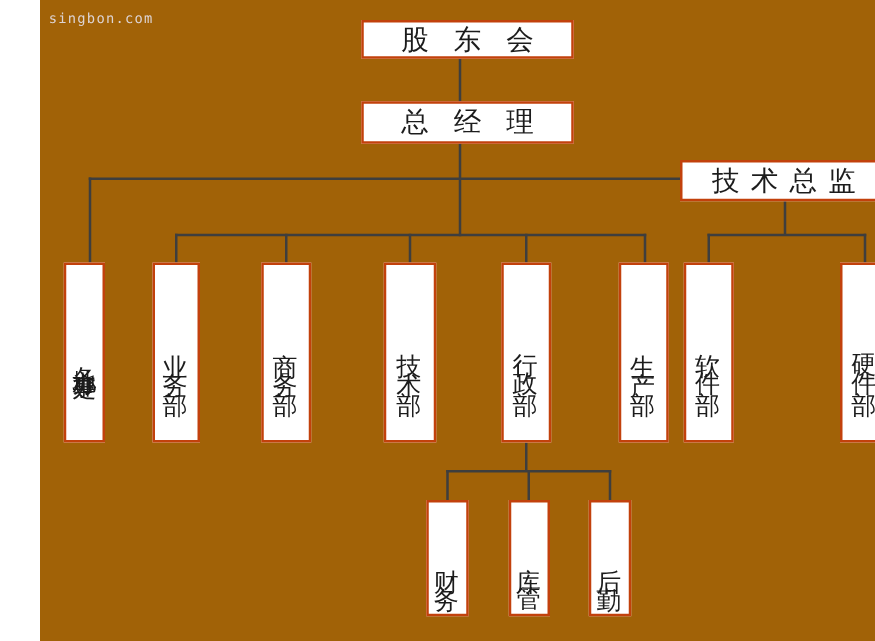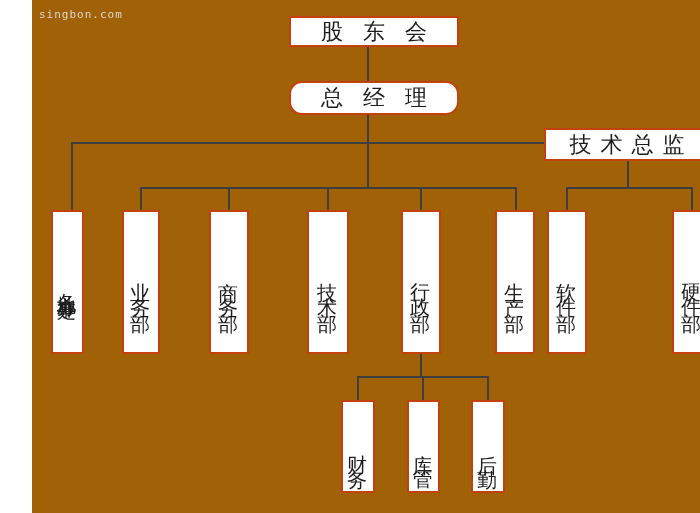--- a/index.html
+++ b/index.html
@@ -82,21 +82,21 @@
   <div class="line" style="left:534px; top:187px; width:2px;   height:23px;"></div>
   <div class="line" style="left:659px; top:187px; width:2px;   height:23px;"></div>
   <div class="line" style="left:388px; top:354px; width:2px;   height:23px;"></div>
   <div class="line" style="left:325px; top:376px; width:132px; height:2px;"></div>
   <div class="line" style="left:325px; top:376px; width:2px;   height:24px;"></div>
   <div class="line" style="left:390px; top:376px; width:2px;   height:24px;"></div>
   <div class="line" style="left:455px; top:376px; width:2px;   height:24px;"></div>
 
   <div class="node hnode" style="left:257px; top:16px; width:170px; height:31px;">股东会</div>
 
-  <div class="node hnode" style="left:257px; top:81px; width:170px; height:34px;border-radius:13px;">总经理</div>
+  <div class="node hnode" style="left:257px; top:81px; width:170px; height:34px;">总经理</div>
 
   <div class="node hnode small" style="left:512px; top:128px; width:166px; height:33px;">技术总监</div>
 
   <div class="node vnode tight" style="left:19px;  top:210px; width:33px; height:144px;">各地办事处</div>
   <div class="node vnode" style="left:90px;  top:210px; width:38px; height:144px;">业务部</div>
   <div class="node vnode" style="left:177px; top:210px; width:40px; height:144px;">商务部</div>
   <div class="node vnode" style="left:275px; top:210px; width:42px; height:144px;">技术部</div>
   <div class="node vnode" style="left:369px; top:210px; width:40px; height:144px;">行政部</div>
   <div class="node vnode" style="left:463px; top:210px; width:40px; height:144px;">生产部</div>
   <div class="node vnode" style="left:515px; top:210px; width:40px; height:144px;">软件部</div>

